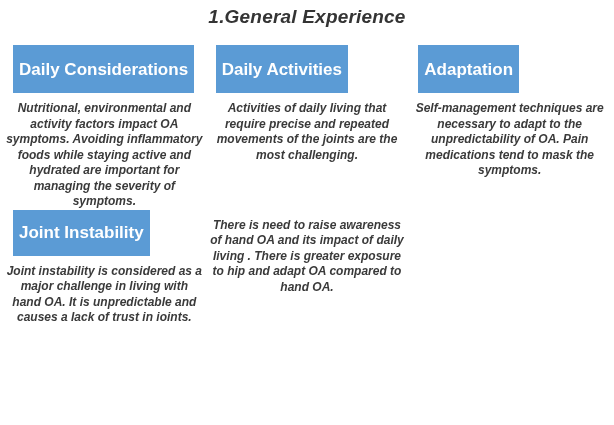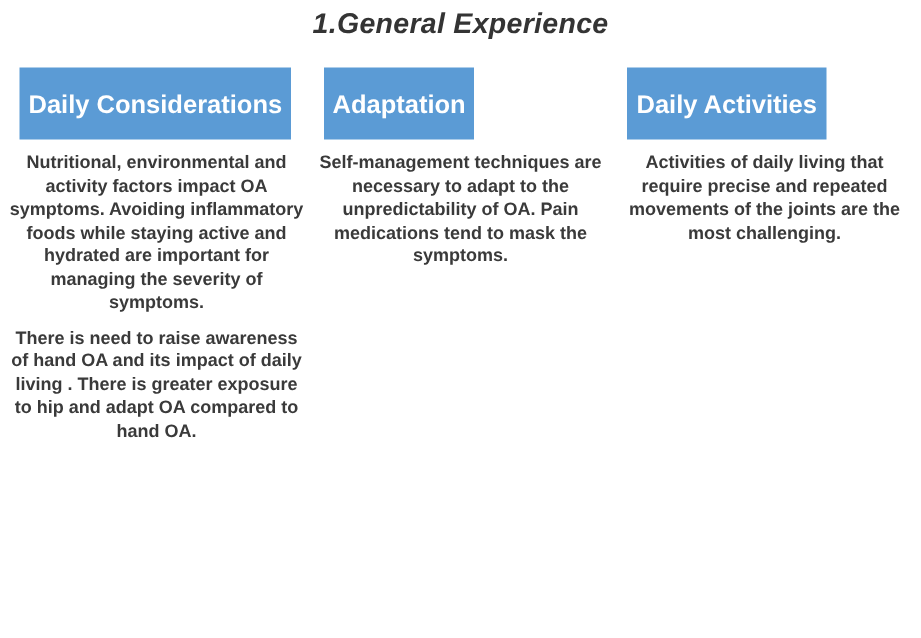--- a/index.html
+++ b/index.html
@@ -60,54 +60,59 @@
     box-sizing: border-box;
   }
   .row2 .card-header {
     min-height: 46px;
   }
   .card-body {
     margin: 8px -8px 0;
     text-align: center;
     font-size: 12px;
     line-height: 15.5px;
+    font-style: italic;
     font-weight: 600;
     color: #3a3a3a;
   }
 </style>
 </head>
 <body>
 
 <div class="slide">
 
   <h2 class="section-title first">1.General Experience</h2>
 
   <div class="cards-row row1">
 
     <div class="card">
       <div class="card-header">Daily Considerations</div>
       <p class="card-body">Nutritional, environmental and activity factors impact OA symptoms. Avoiding inflammatory foods while staying active and hydrated are important for managing the severity of symptoms.</p>
     </div>
 
     <div class="card">
-      <div class="card-header">Adaptation</div>
-      <p class="card-body">Self-management techniques are necessary to adapt to the unpredictability of OA. Pain medications tend to mask the symptoms.</p>
+      <div class="card-header">Daily Activities</div>
+      <p class="card-body">Activities of daily living that require precise and repeated movements of the joints are the most challenging.</p>
     </div>
 
     <div class="card">
-      <div class="card-header">Daily Activities</div>
-      <p class="card-body">Activities of daily living that require precise and repeated movements of the joints are the most challenging.</p>
+      <div class="card-header">Adaptation</div>
+      <p class="card-body">Self-management techniques are necessary to adapt to the unpredictability of OA. Pain medications tend to mask the symptoms.</p>
     </div>
 
   </div>
 
 
   <div class="cards-row row2">
 
 
+    <div class="card">
+      <div class="card-header">Joint Instability</div>
+      <p class="card-body">Joint instability is considered as a major challenge in living with hand OA. It is unpredictable and causes a lack of trust in joints.</p>
+    </div>
 
     <div class="card">
       <p class="card-body">There is need to raise awareness of hand OA and its impact of daily living . There is greater exposure to hip and adapt OA compared to hand OA.</p>
     </div>
 
   </div>
 
 </div>
 
 </body></html>

